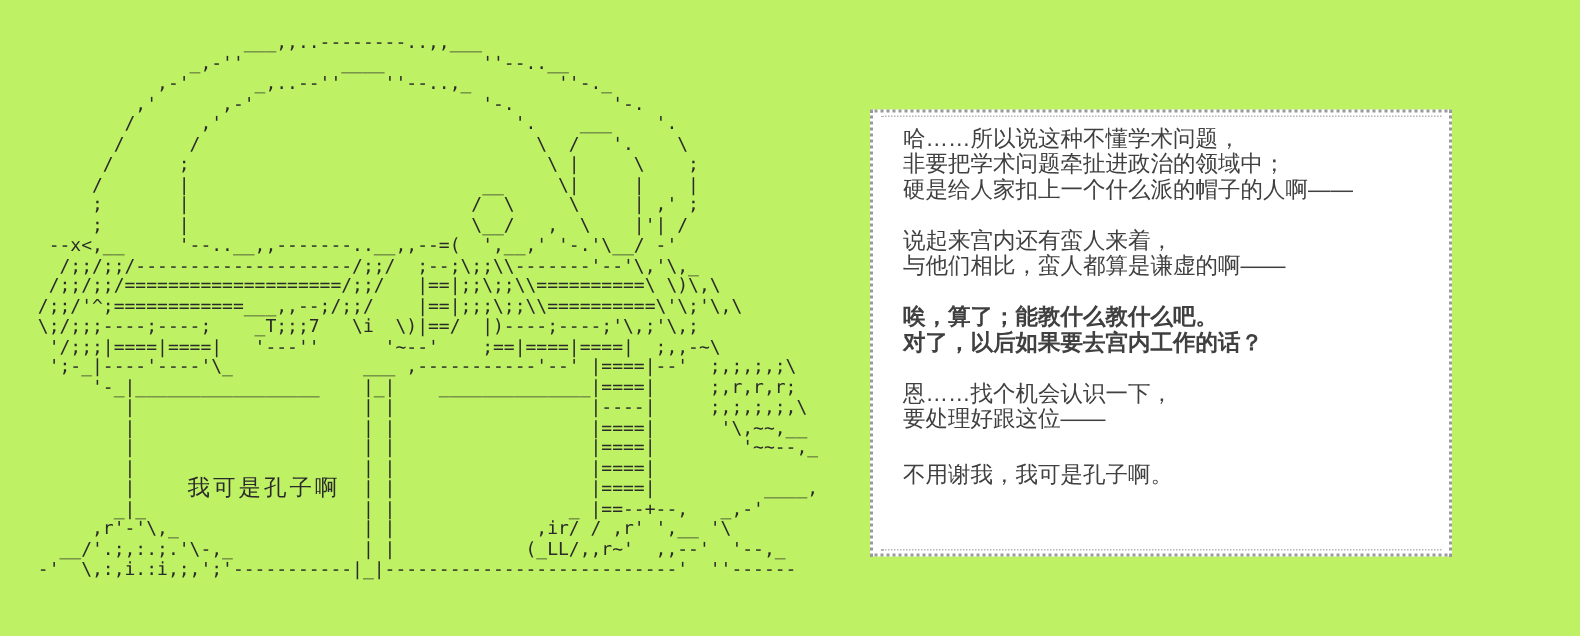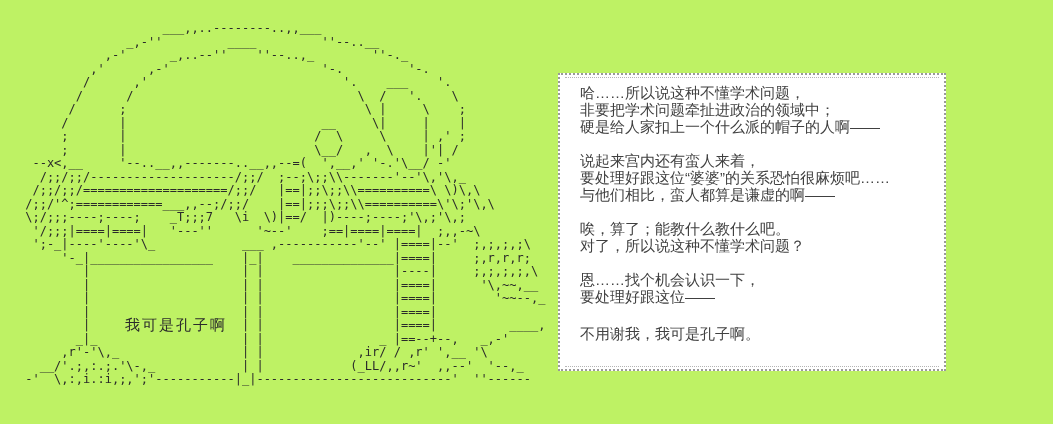--- a/index.html
+++ b/index.html
@@ -17,21 +17,21 @@
     color:#2a2a2a;white-space:pre;letter-spacing:0;
   }
   .desk-label{
     position:absolute;left:125px;top:316px;
     font-size:15px;color:#2a2a2a;letter-spacing:2px;
     font-family:"Liberation Sans",sans-serif;
   }
 
   
   .dialogue{
-    position:absolute;left:558px;top:73px;width:388px;height:298px;
+    position:absolute;left:580px;top:73px;width:388px;height:298px;
     border:2px dotted #9a9a9a;background:#ffffff;
     box-sizing:border-box;padding:9px 14px 0 20px;
   }
   .dialogue::before{
     content:"";position:absolute;left:5px;right:5px;top:2px;
     border-top:1px dotted #b5b5b5;
   }
   .dialogue::after{
     content:"";position:absolute;left:5px;right:5px;bottom:2px;
     border-bottom:1px dotted #b5b5b5;
@@ -77,26 +77,25 @@
   <div class="desk-label" style="color: rgb(42, 42, 42);">我可是孔子啊</div>
 
   <div class="dialogue" style="border-color: rgb(154, 154, 154);">
       <p style="color: rgb(64, 64, 64);">
         <span>哈……所以说这种不懂学术问题，</span>
         <span>非要把学术问题牵扯进政治的领域中；</span>
         <span>硬是给人家扣上一个什么派的帽子的人啊——</span>
       </p>
       <p style="color: rgb(64, 64, 64);">
         <span>说起来宫内还有蛮人来着，</span>
-        <span>要处理好跟这位“婆婆”的关系恐怕很麻烦吧……</span>
         <span>与他们相比，蛮人都算是谦虚的啊——</span>
       </p>
-      <p style="color: rgb(64, 64, 64);">
+      <p style="color: rgb(64, 64, 64); font-weight: bold;">
         <span>唉，算了；能教什么教什么吧。</span>
-        <span>对了，所以说这种不懂学术问题？</span>
+        <span>对了，以后如果要去宫内工作的话？</span>
       </p>
       <p style="color: rgb(64, 64, 64); margin-top: 17px;">
         <span>恩……找个机会认识一下，</span>
         <span>要处理好跟这位——</span>
       </p>
       <p style="color: rgb(64, 64, 64); margin-top: 20px;">
         <span>不用谢我，我可是孔子啊。</span>
       </p>
     </div>
 

